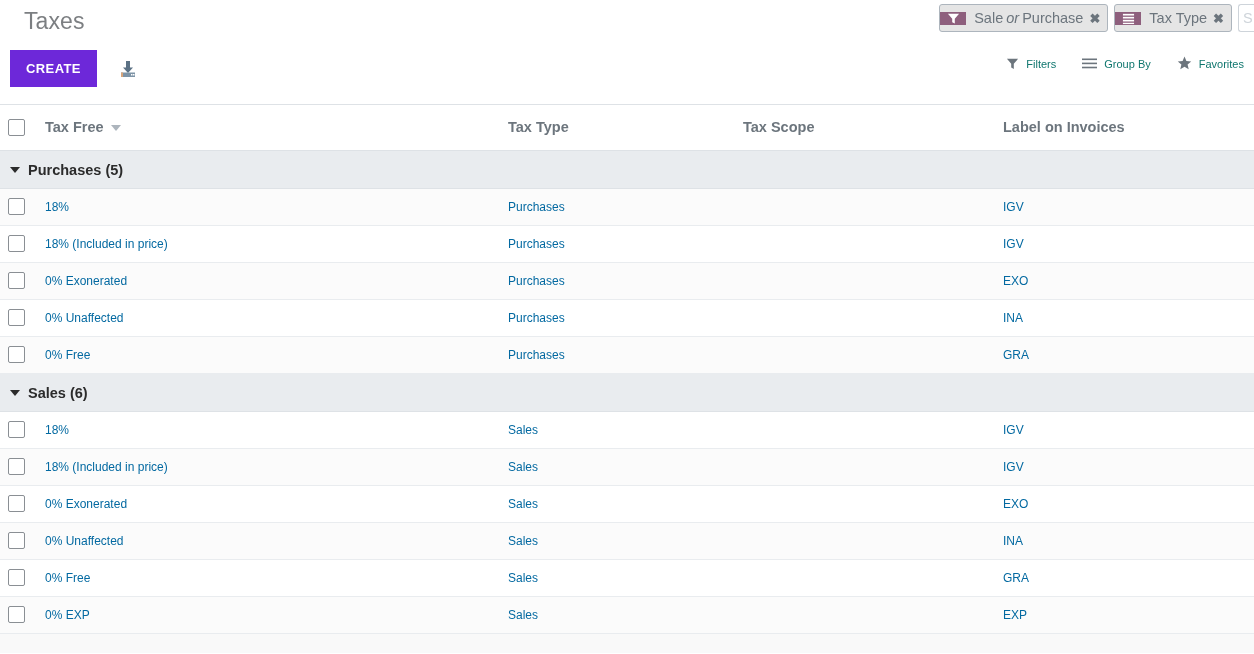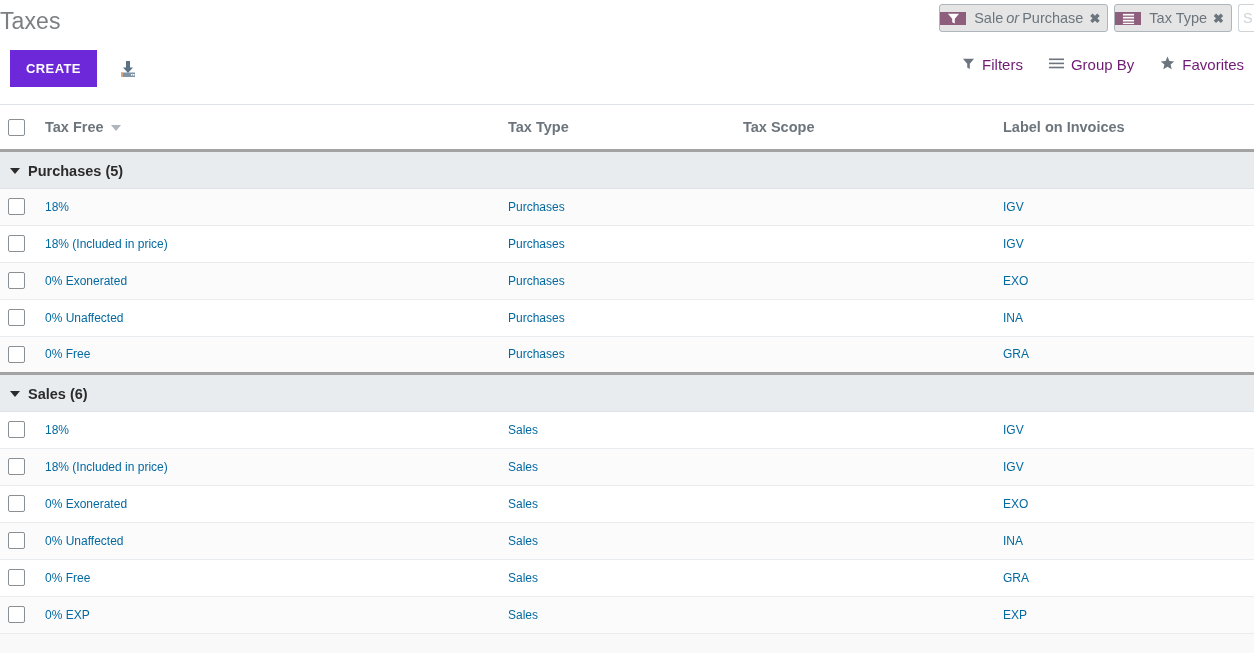--- a/index.html
+++ b/index.html
@@ -23,21 +23,21 @@
   
   .control-panel {
     position: relative;
     height: 105px;
     background: #ffffff;
     border-bottom: 1px solid #dee2e6;
   }
 
   .page-title {
     position: absolute;
-    left: 0;
+    left: 24px;
     top: 8px;
     font-size: 23px;
     color: #7c7f82;
     font-weight: 400;
     letter-spacing: 0.1px;
   }
 
   .cp-buttons {
     position: absolute;
     left: 10px;
@@ -150,22 +150,22 @@
     right: 10px;
     top: 56px;
     display: flex;
     align-items: center;
     gap: 26px;
   }
   .cp-menu {
     display: flex;
     align-items: center;
     gap: 7px;
-    font-size: 15px;
-    color: #701a75;
+    font-size: 11px;
+    color: #0f766e;
     cursor: pointer;
     white-space: nowrap;
   }
 
   
   .list-table {
     width: 100%;
     border-collapse: collapse;
     table-layout: fixed;
   }
@@ -202,21 +202,21 @@
 
   .cell-pad { padding-left: 8px; }
   .name-pad { padding-left: 8px; }
 
   tr.row-odd td { background: #fbfbfb; }
   tr.row-even td { background: #ffffff; }
 
   tr.group-row td {
     background: #e9ecef;
     border-bottom: 1px solid #dee2e6;
-    border-top: 3px solid #a3a3a3;
+    border-top: 1px solid #a3a3a3;
     height: 38px;
     font-weight: bold;
     color: #2b2b2b;
     font-size: 14.5px;
   }
 
   .group-toggle {
     display: inline-flex;
     align-items: center;
     padding-left: 10px;

